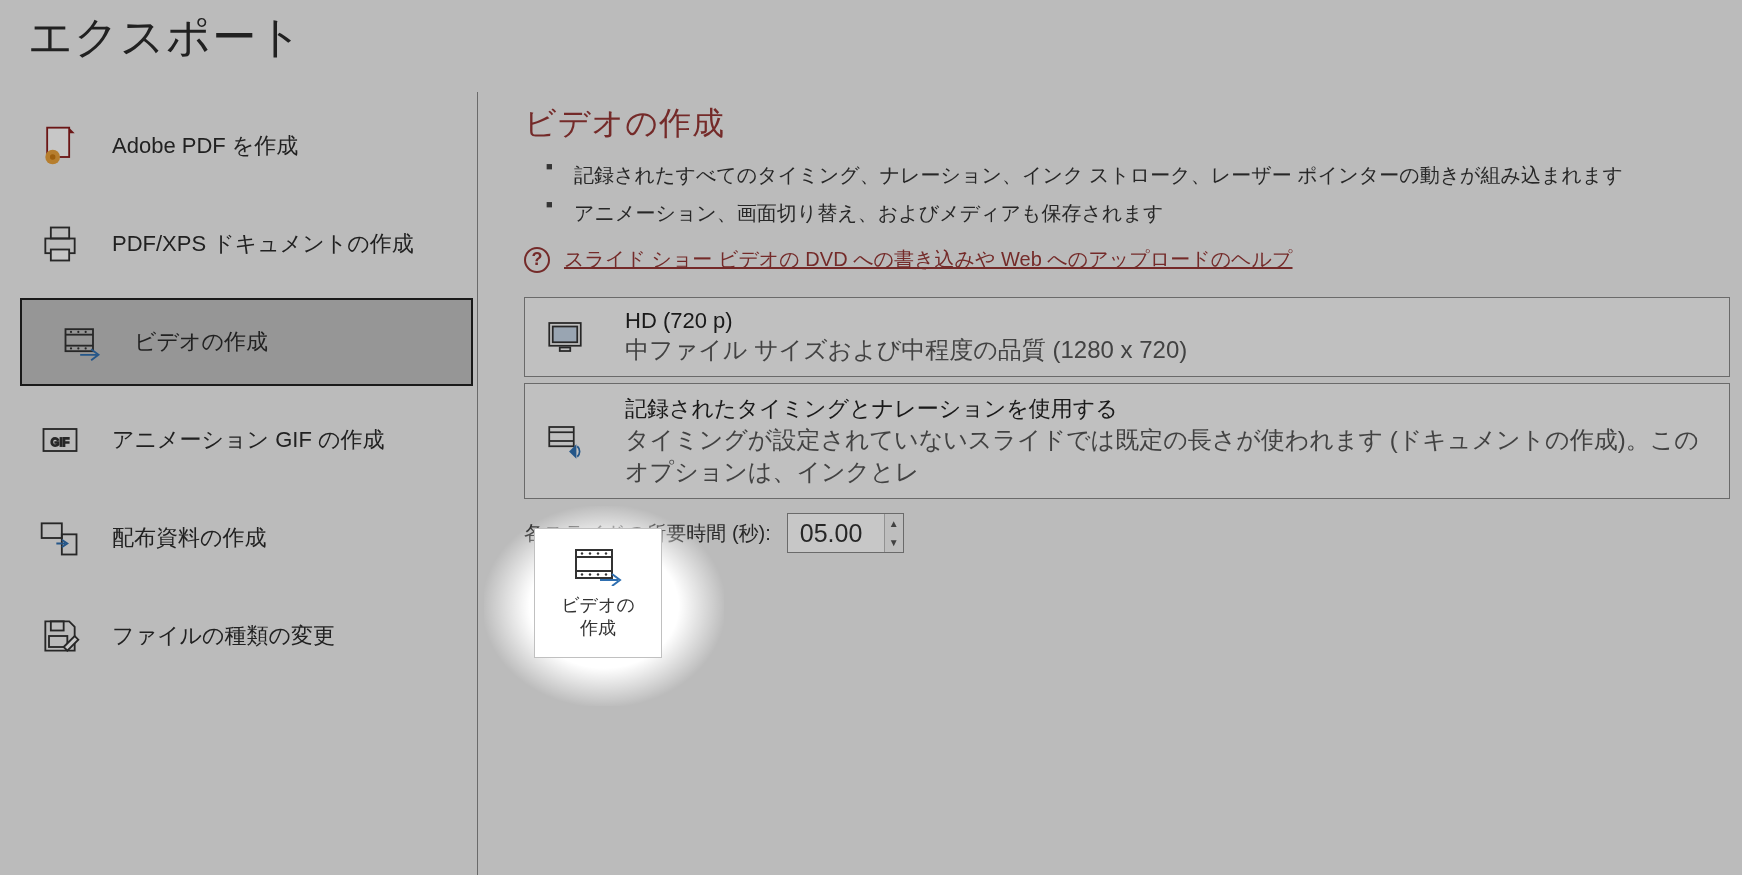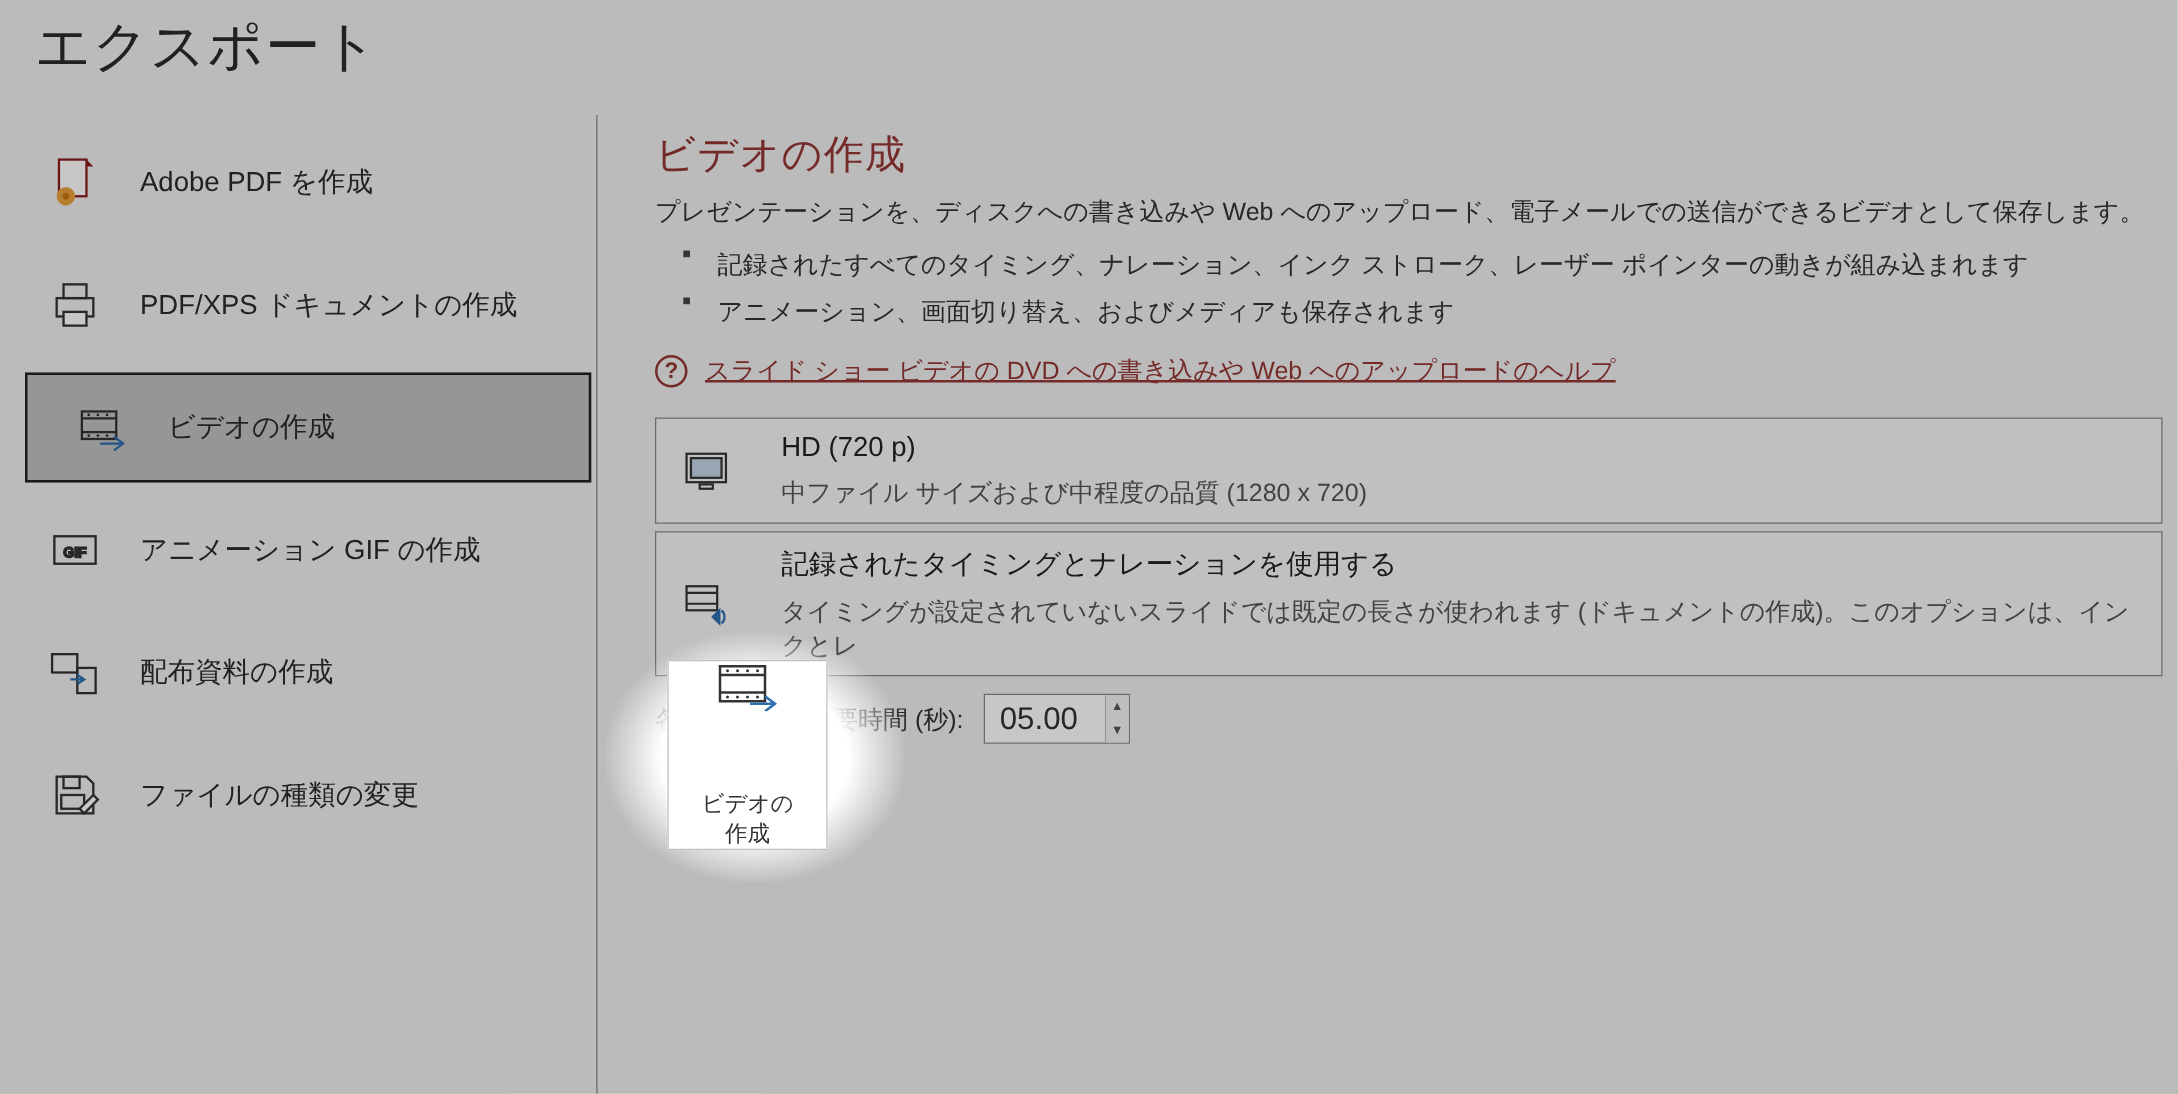--- a/index.html
+++ b/index.html
@@ -47,38 +47,38 @@
     font-size: 18px; font-weight: 700; }
   .help-link { color: #953735; font-size: 20px; text-decoration: underline; cursor: pointer; }
   .dropdown { border: 1px solid #888888; background: #f6f6f6; margin-top: 24px;
     display: flex; align-items: center; padding: 10px 16px; gap: 36px;
     width: 1206px; cursor: pointer; }
   .dropdown + .dropdown { margin-top: 6px; }
   .dd-icon { width: 48px; height: 48px; display: flex; align-items: center;
     justify-content: center; flex-shrink: 0; }
   .dd-icon svg { width: 42px; height: 42px; }
   .dd-text .dd-title { font-size: 22px; color: #222222; }
-  .dd-text .dd-sub { font-size: 20px; color: #555555; margin-top: 10px; }
+  .dd-text .dd-sub { font-size: 24px; color: #555555; margin-top: 0; }
   .duration-row { display: flex; align-items: center; gap: 16px; margin-top: 14px; }
   .duration-label { font-size: 20px; color: #333333; }
   .stepper { display: flex; align-items: stretch; border: 1px solid #888888;
     background: #ffffff; height: 40px; }
   .stepper input { border: none; width: 96px; font-size: 25px; padding: 0 12px;
     outline: none; background: transparent; color: #333333; }
   .stepper .buttons { display: flex; flex-direction: column; border-left: 1px solid #bbbbbb; }
   .stepper .buttons button { border: none; background: #f4f4f4; width: 18px; height: 20px;
     font-size: 10px; line-height: 1; color: #555555; cursor: pointer; padding: 0; }
   .create-btn-wrap { position: absolute; left: 504px; top: 516px; width: 200px; height: 176px;
     z-index: 1000; pointer-events: auto; }
   .halo { position: absolute; left: -20px; top: -10px; width: 240px; height: 200px;
     background: radial-gradient(ellipse at center, #ffffff 44%, rgba(255,255,255,0)72%);
     pointer-events: none; }
-  .create-btn { position: absolute; left: 30px; top: 12px; width: 128px; height: 152px;
+  .create-btn { position: absolute; left: 30px; top: 12px; width: 128px; height: 130px;
     background: #ffffff; border: 1px solid #c0c0c0; display: flex; flex-direction: column;
-    align-items: center; justify-content: space-between; gap: 8px; cursor: pointer; }
+    align-items: center; justify-content: center; gap: 8px; cursor: pointer; }
   .create-btn svg { width: 52px; height: 40px; }
   .create-btn .lab { font-size: 18px; text-align: center; line-height: 1.3; color: #333333;
     white-space: pre; }
 </style>
 </head>
 <body>
 
 <div class="page-title">エクスポート</div>
 
 <div class="content">
@@ -148,21 +148,20 @@
             <rect x="12" y="24" width="20" height="12"></rect>
             <path d="M28 36 L40 24 L44 28 L32 40 Z" fill="#fff"></path>
           </svg>
       </span>
       <span>ファイルの種類の変更</span>
     </div>
   </nav>
 
   <section class="main">
     <h2 class="main-title">ビデオの作成</h2>
-    <p class="main-desc">プレゼンテーションを、ディスクへの書き込みや Web へのアップロード、電子メールでの送信ができるビデオとして保存します。</p>
     <ul class="bullets">
       <li>記録されたすべてのタイミング、ナレーション、インク ストローク、レーザー ポインターの動きが組み込まれます</li>
       <li>アニメーション、画面切り替え、およびメディアも保存されます</li>
     </ul>
     <div class="help-row">
       <span class="help-icon">?</span>
       <a class="help-link">スライド ショー ビデオの DVD への書き込みや Web へのアップロードのヘルプ</a>
     </div>
 
     <div class="dropdown">

